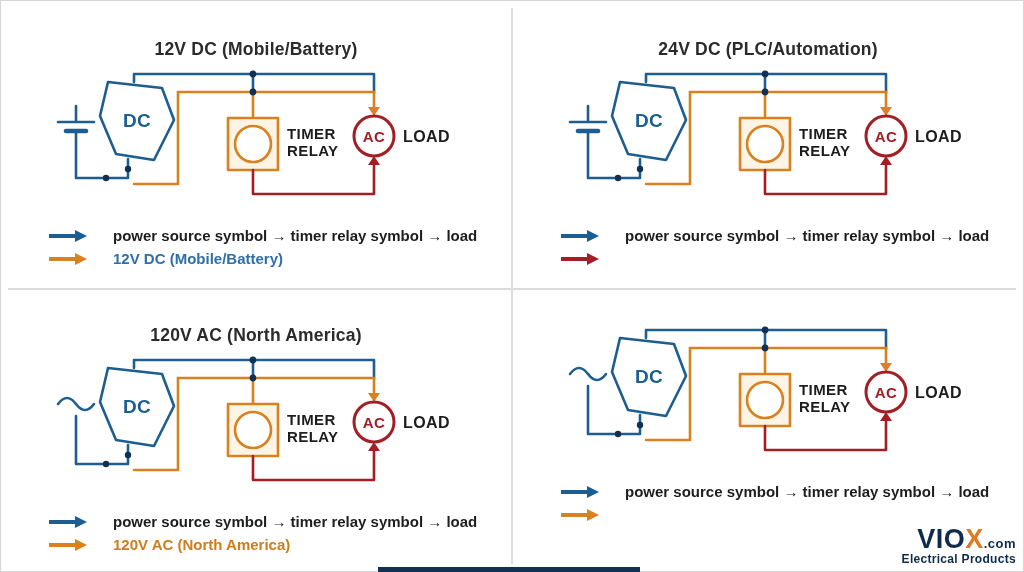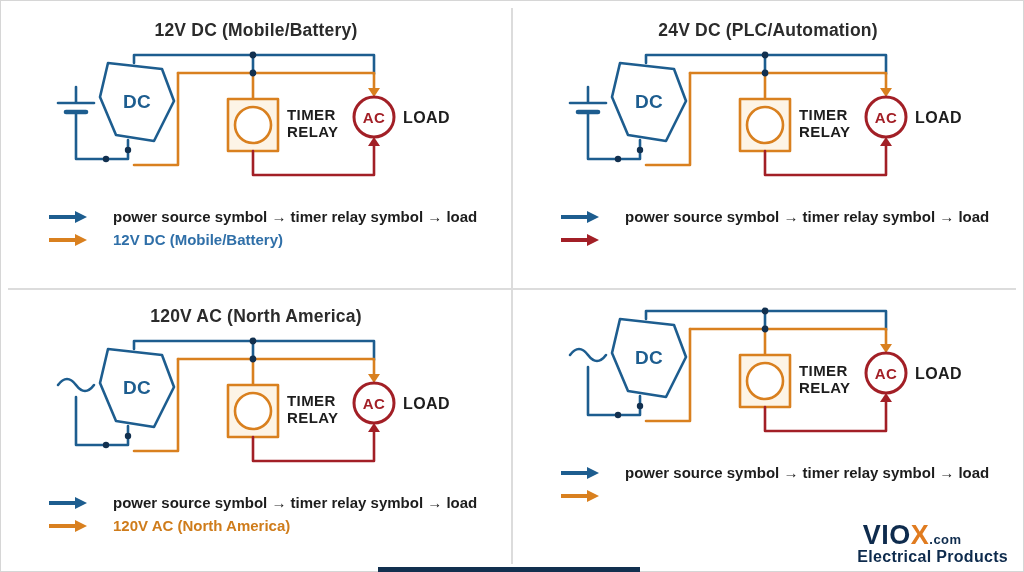--- a/index.html
+++ b/index.html
@@ -1,34 +1,34 @@
 <!DOCTYPE html>
 <html><head>
 <meta charset="utf-8">
 <style>
   html,body{margin:0;padding:0;background:#ffffff;}
   body{width:1024px;height:572px;overflow:hidden;font-family:"Liberation Sans",sans-serif;position:relative;}
   .frame{position:absolute;inset:0;border:1px solid #d6d6d6;pointer-events:none;}
   .grid{display:grid;grid-template-columns:512px 512px;grid-template-rows:286px 286px;width:1024px;height:572px;}
-  .quad{box-sizing:border-box;padding-top:17px;position:relative;}
+  .quad{box-sizing:border-box;padding-top:36px;position:relative;}
   .title{margin:0 0 4px 0;text-align:center;font-size:17.5px;font-weight:600;color:#2b2b2b;letter-spacing:.2px;line-height:26px;}
   .circuit{display:block;width:480px;height:150px;margin:0 auto;}
   .wire{fill:none;stroke:currentColor;stroke-width:2.6;stroke-linejoin:round;stroke-linecap:round;}
   .plate-thick{stroke-width:4.6;}
   .svgtext{font-family:"Liberation Sans",sans-serif;font-weight:700;letter-spacing:.4px;}
   .legend{margin:8px 0 0 49px;}
   .legend-row{display:flex;align-items:center;gap:26px;height:23px;font-size:15px;font-weight:600;}
   .legend-arrow{flex:0 0 auto;display:block;}
   .l2b{margin-left:4px;}
   .v-divider{position:absolute;left:511px;top:8px;width:2px;height:556px;background:#dcdcdc;}
   .h-divider{position:absolute;top:288px;left:8px;right:8px;height:2px;background:#dcdcdc;}
-  .branding{position:absolute;right:16px;bottom:6px;text-align:center;line-height:1.05;}
+  .branding{position:absolute;right:8px;bottom:6px;text-align:right;line-height:1.05;}
   .brand-line{font-size:27px;font-weight:800;letter-spacing:.5px;}
   .brand-suffix{font-size:13px;font-weight:700;}
-  .tagline{font-size:16px;font-weight:700;letter-spacing:.3px;padding-left:41px;}
+  .tagline{font-size:12px;font-weight:700;letter-spacing:.3px;padding-left:41px;}
   .bottom-bar{position:absolute;left:378px;bottom:0;width:262px;height:5px;}
 </style>
 </head>
 <body>
 
 <div class="frame"></div>
 
 <div class="grid">
 
   <section class="quad">

